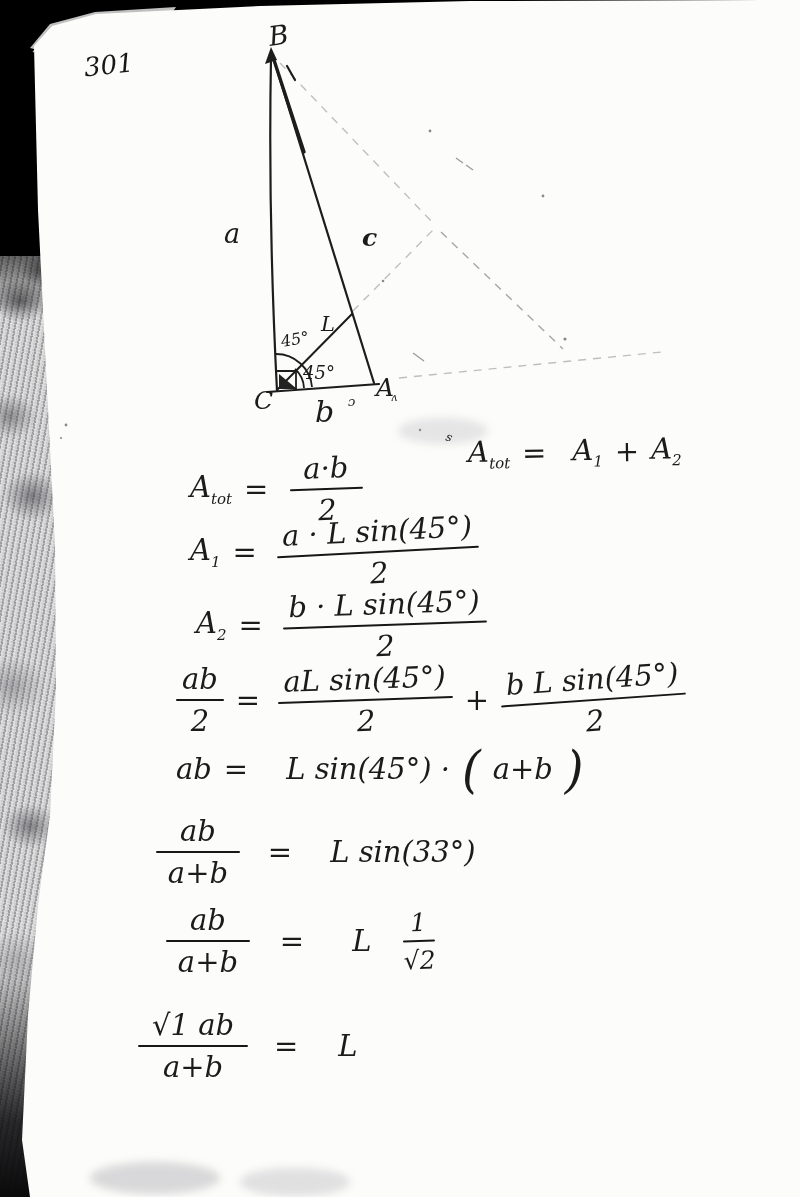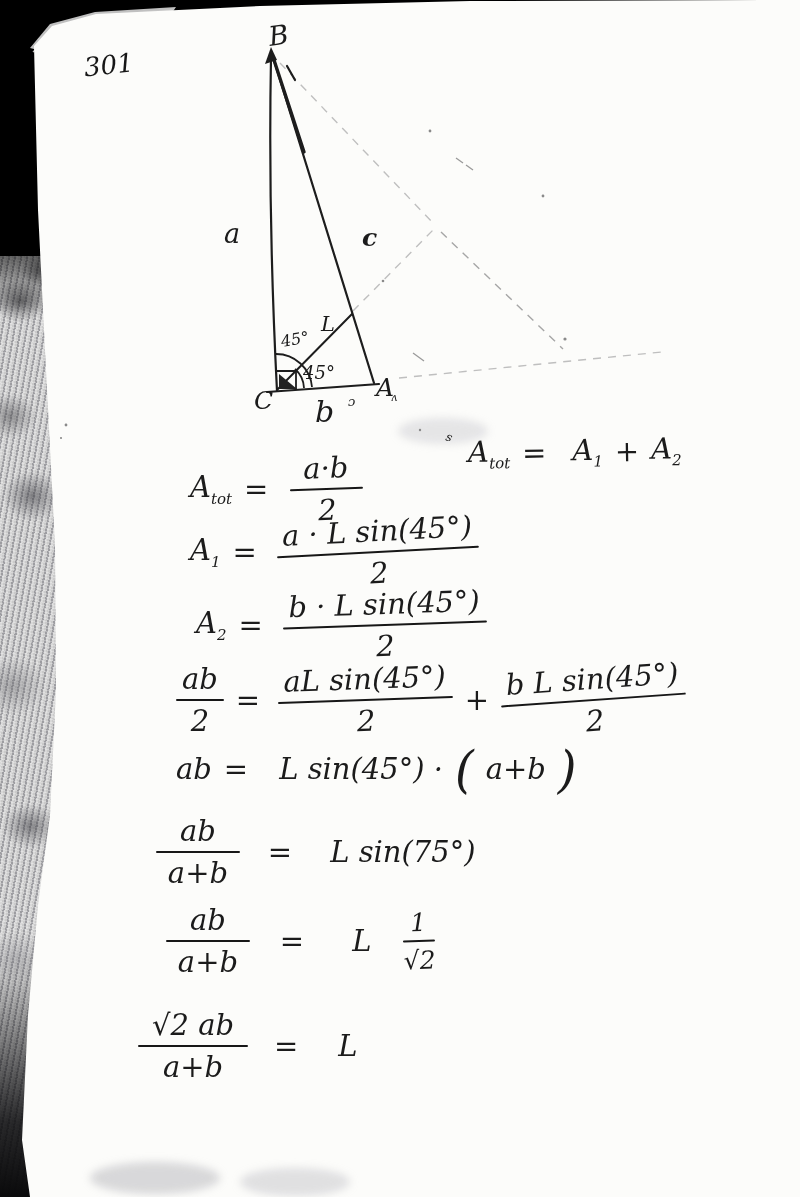--- a/index.html
+++ b/index.html
@@ -176,54 +176,54 @@
       <span class="frac" style="transform:rotate(-4deg);">
         <span class="num">b L sin(45°)</span>
         <span class="bar"></span>
         <span class="den">2</span>
       </span>
     </div>
 
     <div class="eqrow" style="left:176px;top:748px;">
       <span>ab</span>
       <span class="eqs">=</span>
-      <span style="margin-left:21px;">L sin(45°) ·</span>
+      <span style="margin-left:28px;">L sin(45°) ·</span>
       <span class="paren">(</span>
       <span>a+b</span>
       <span class="paren">)</span>
     </div>
 
     <div class="eqrow" style="left:156px;top:817px;">
       <span class="frac widepad">
         <span class="num">ab</span>
         <span class="bar"></span>
         <span class="den">a+b</span>
       </span>
       <span class="eqs" style="margin-left:16px;">=</span>
-      <span style="margin-left:28px;">L sin(75°)</span>
+      <span style="margin-left:28px;">L sin(33°)</span>
     </div>
 
     <div class="eqrow" style="left:166px;top:906px;">
       <span class="frac widepad">
         <span class="num">ab</span>
         <span class="bar"></span>
         <span class="den">a+b</span>
       </span>
       <span class="eqs" style="margin-left:18px;">=</span>
       <span style="margin-left:38px;">L</span>
       <span class="frac smallfrac" style="margin-left:20px;transform:rotate(-2deg);">
         <span class="num">1</span>
         <span class="bar"></span>
         <span class="den">√2</span>
       </span>
     </div>
 
     <div class="eqrow" style="left:138px;top:1011px;">
       <span class="frac midpad">
-        <span class="num">√2 ab</span>
+        <span class="num">√1 ab</span>
         <span class="bar"></span>
         <span class="den">a+b</span>
       </span>
       <span class="eqs" style="margin-left:14px;">=</span>
       <span style="margin-left:30px;">L</span>
     </div>
 
   </div>
 </div>
 

